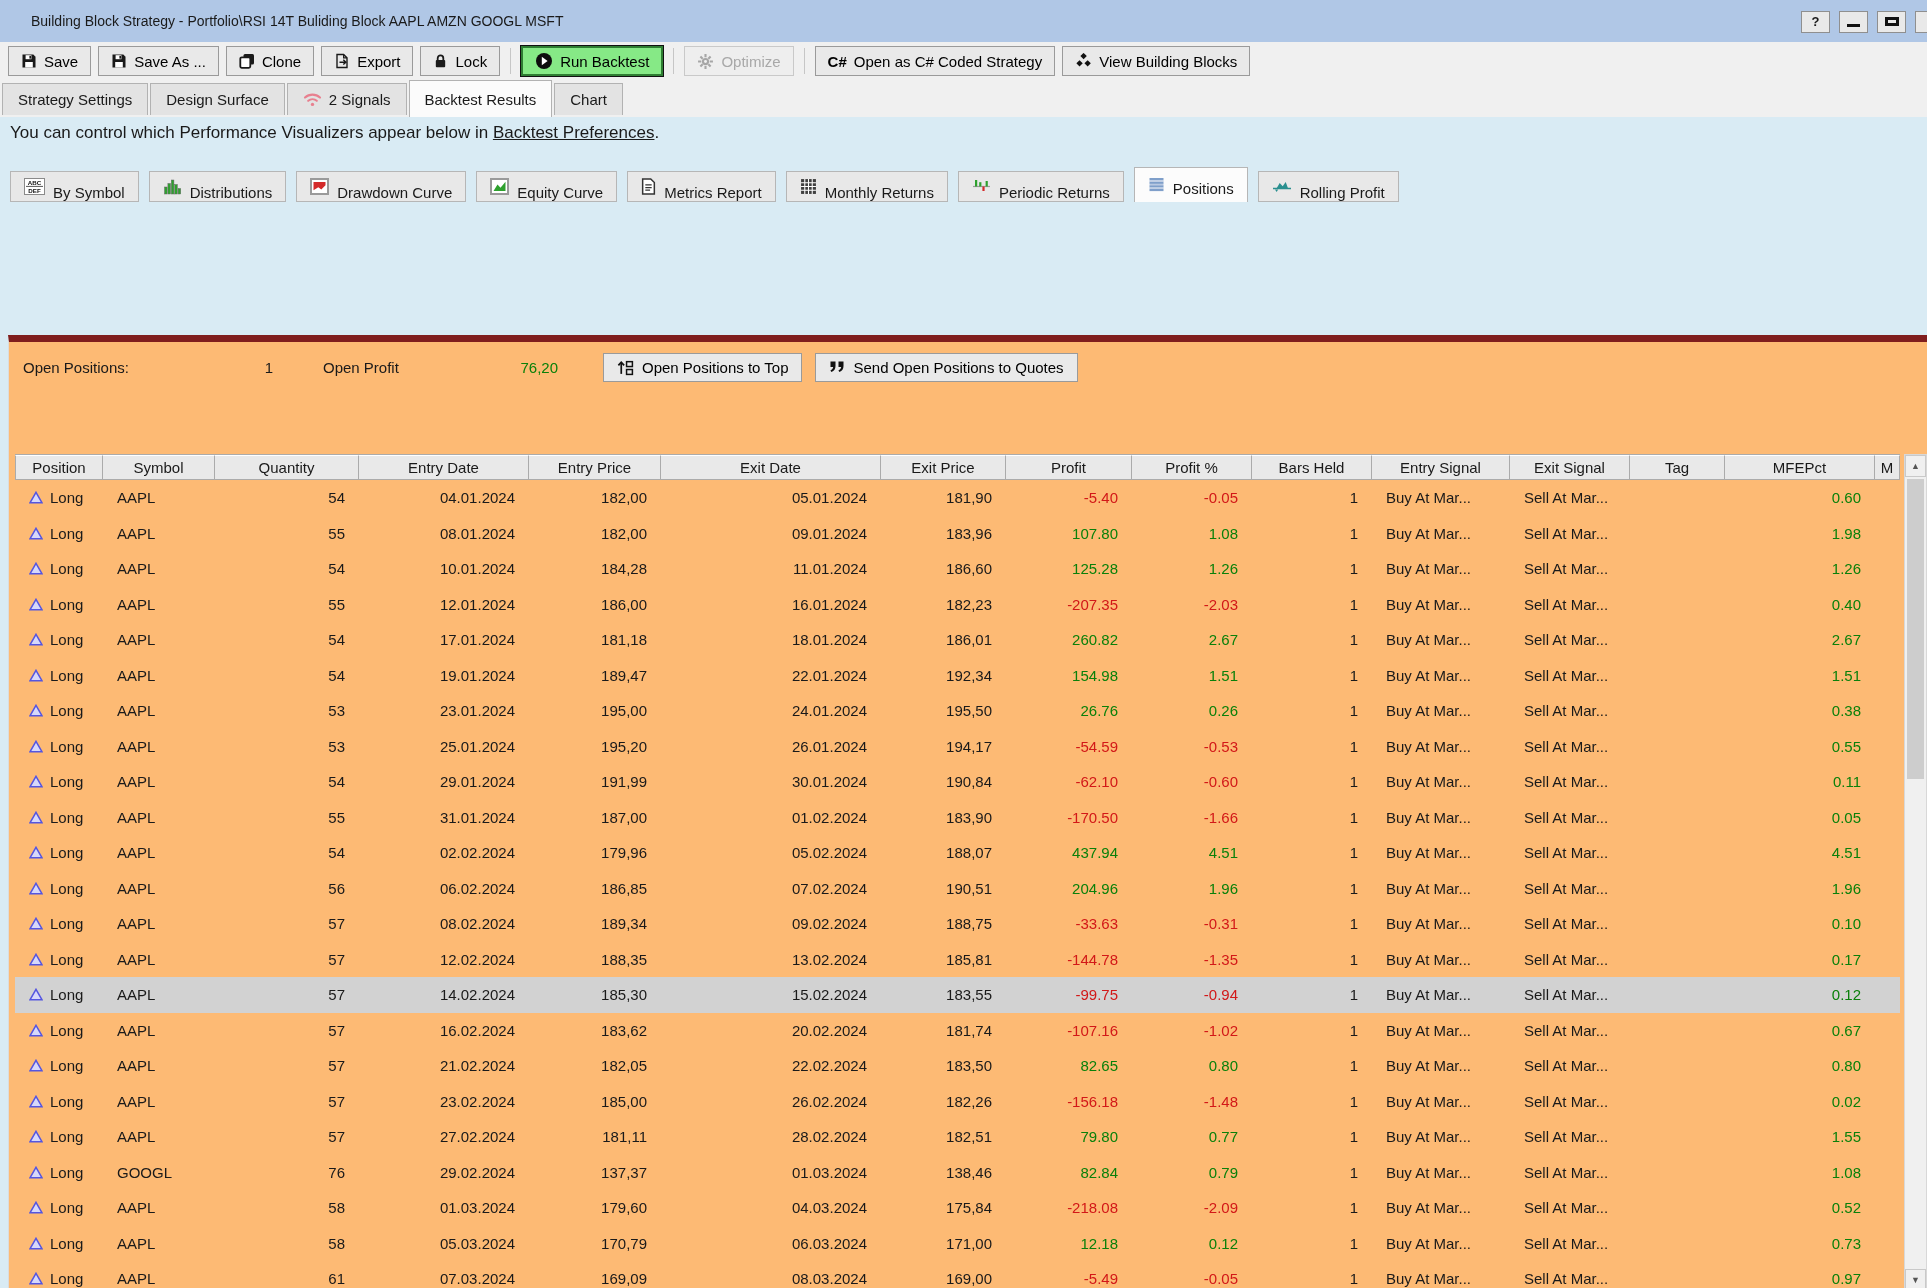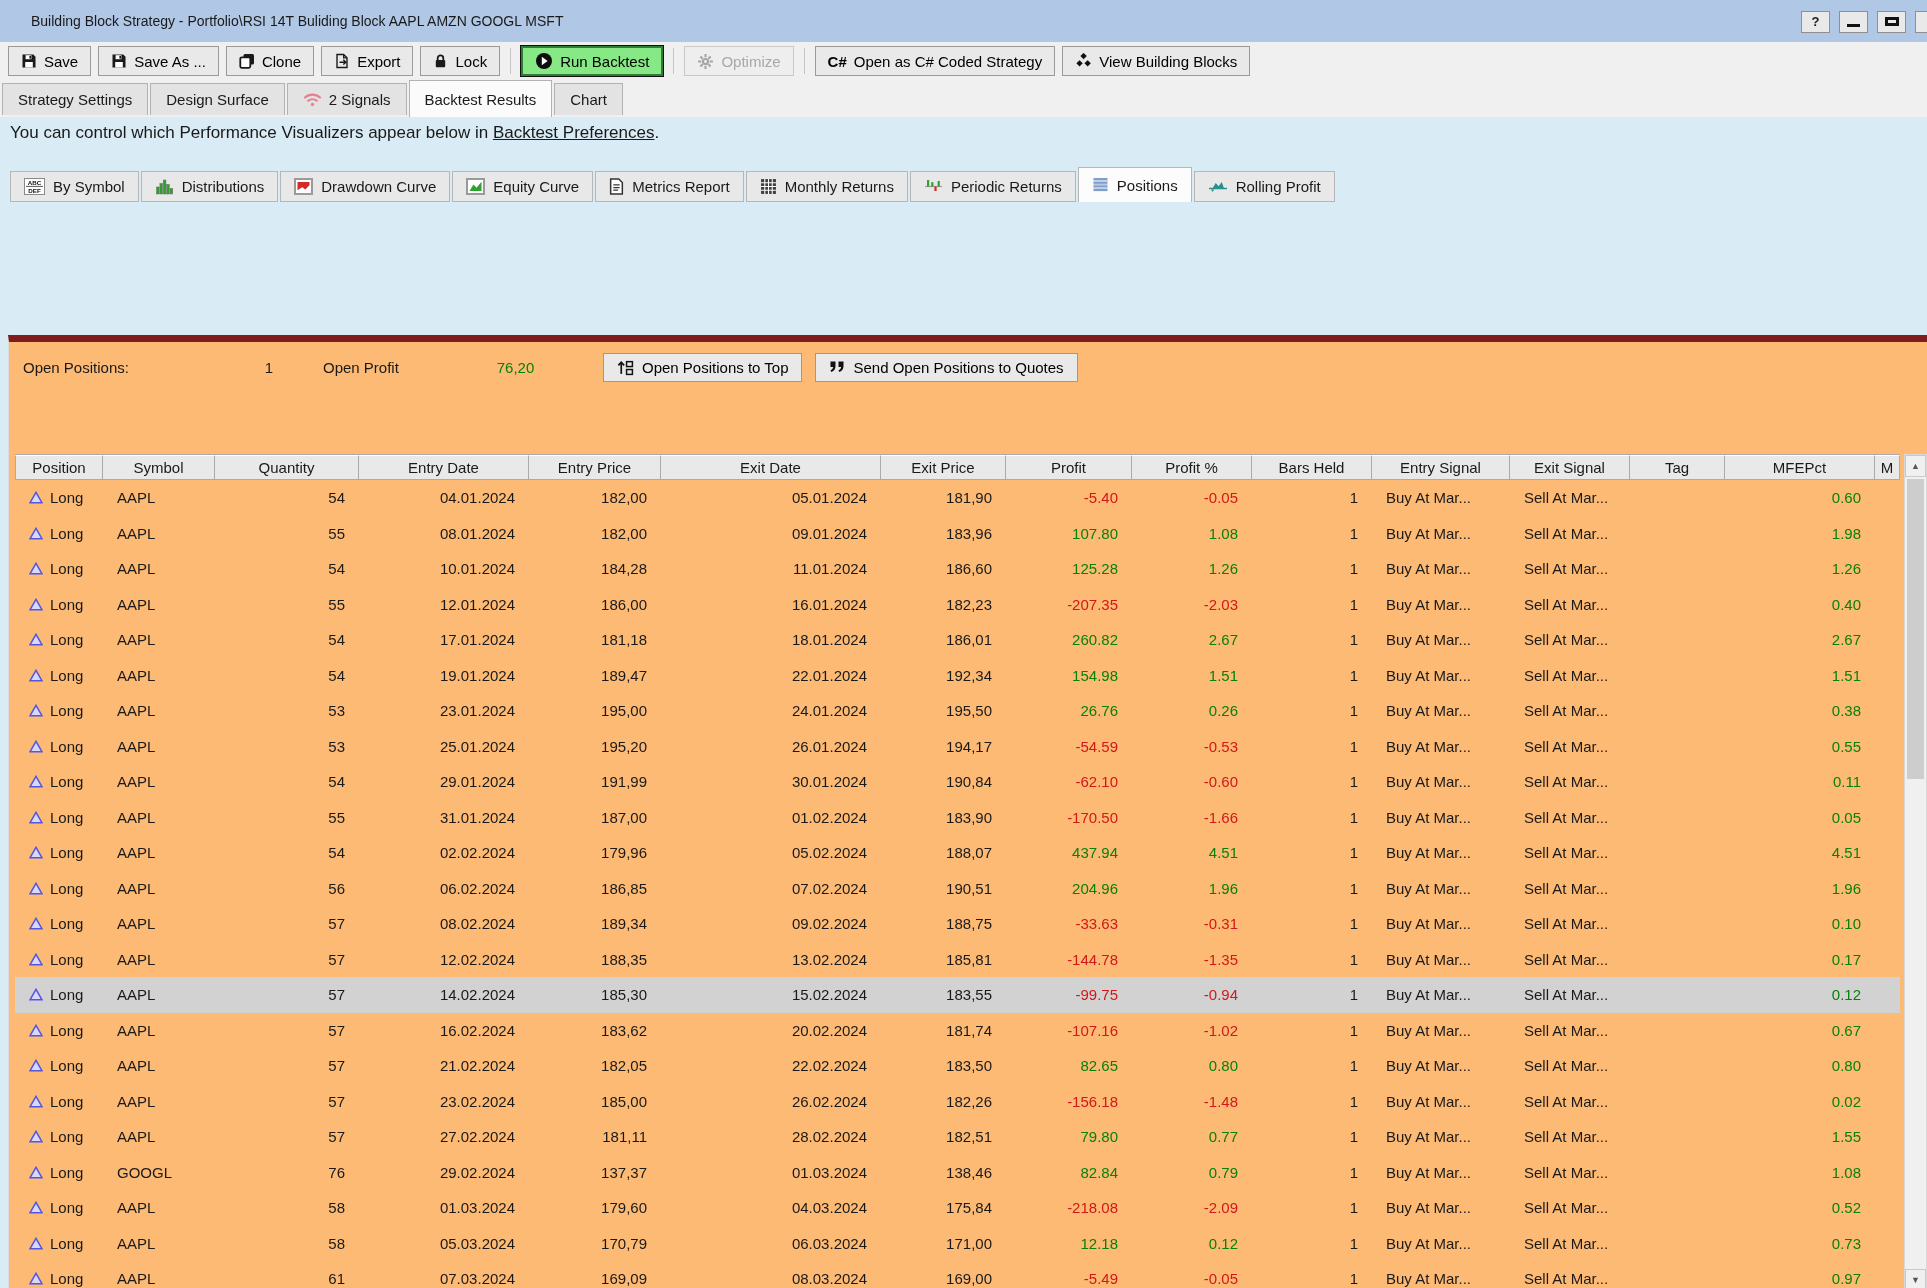--- a/index.html
+++ b/index.html
@@ -33,33 +33,33 @@
   .mtab { height:32px; display:flex; align-items:center; gap:7px; padding:0 15px;
           background:#e3e3e3; border:1px solid #b2b2b2; border-bottom:none; margin-right:2px; white-space:nowrap; }
   .mtab.active { height:37px; background:#fbfbfb; position:relative; z-index:2; }
   
   .content { height:1187px; background:#d9ebf4; position:relative; }
   .pv-head { padding:12px 0 0 10px; font-weight:bold; font-size:15.5px; }
   .pv-sub  { padding:6px 0 0 10px; font-size:17px; }
   .pv-sub a { color:#1a1a1a; }
   
   .viztabs { display:flex; align-items:flex-end; margin:24px 0 0 10px; height:35px; }
-  .vtab { height:31px; display:flex; align-items:center; gap:8px; padding:12px 13px;
-          background:#e8e8e8; border:1px solid #b6b6b6; margin-right:2px; white-space:nowrap; }
+  .vtab { height:31px; display:flex; gap:8px; padding:12px 13px;
+          background:#e8e8e8; border:1px solid #b6b6b6; margin-right:10px; white-space:nowrap; }
   .vtab.active { height:35px; background:#fcfcfc; border-bottom:none; position:relative; z-index:2; }
   
   .panel { position:absolute; left:8px; right:0; top:218px; bottom:0;
            background:#fdba74; border-top:7px solid #7f1d1d; border-left:1px solid #dcdcdc; }
   .summary { padding:12px 0 0 14px; }
   .sumrow { height:26px; display:flex; align-items:center; margin-bottom:6px; }
   .sum-label1 { width:165px; }
   .sum-val1 { width:85px; text-align:right; }
   .sum-gap1 { width:50px; }
   .sum-label2 { width:150px; }
-  .sum-val2 { width:85px; text-align:center; }
+  .sum-val2 { width:85px; text-align:right; }
   .sum-gap2 { width:45px; }
   .green { color:#0a800a; }
   .red { color:#d21818; }
   .sbtn { height:29px; display:flex; align-items:center; gap:8px; padding:0 13px;
           background:#e9e9e9; border:1px solid #9a9a9a; font-size:15px; margin-right:13px; white-space:nowrap; }
   .filter-input { width:122px; height:25px; border:1px solid #aeaeae; background:#fff; font-size:14px; padding:0 4px; }
   
   .grid { position:absolute; left:6px; right:0; top:112px; bottom:0; }
   .grid-header { display:flex; height:26px; background:#e9e9e9; border-top:1px solid #ababab; width:1885px; }
   .hcell { border-right:1px solid #ababab; border-bottom:1px solid #ababab; border-top:1px solid #fff;

